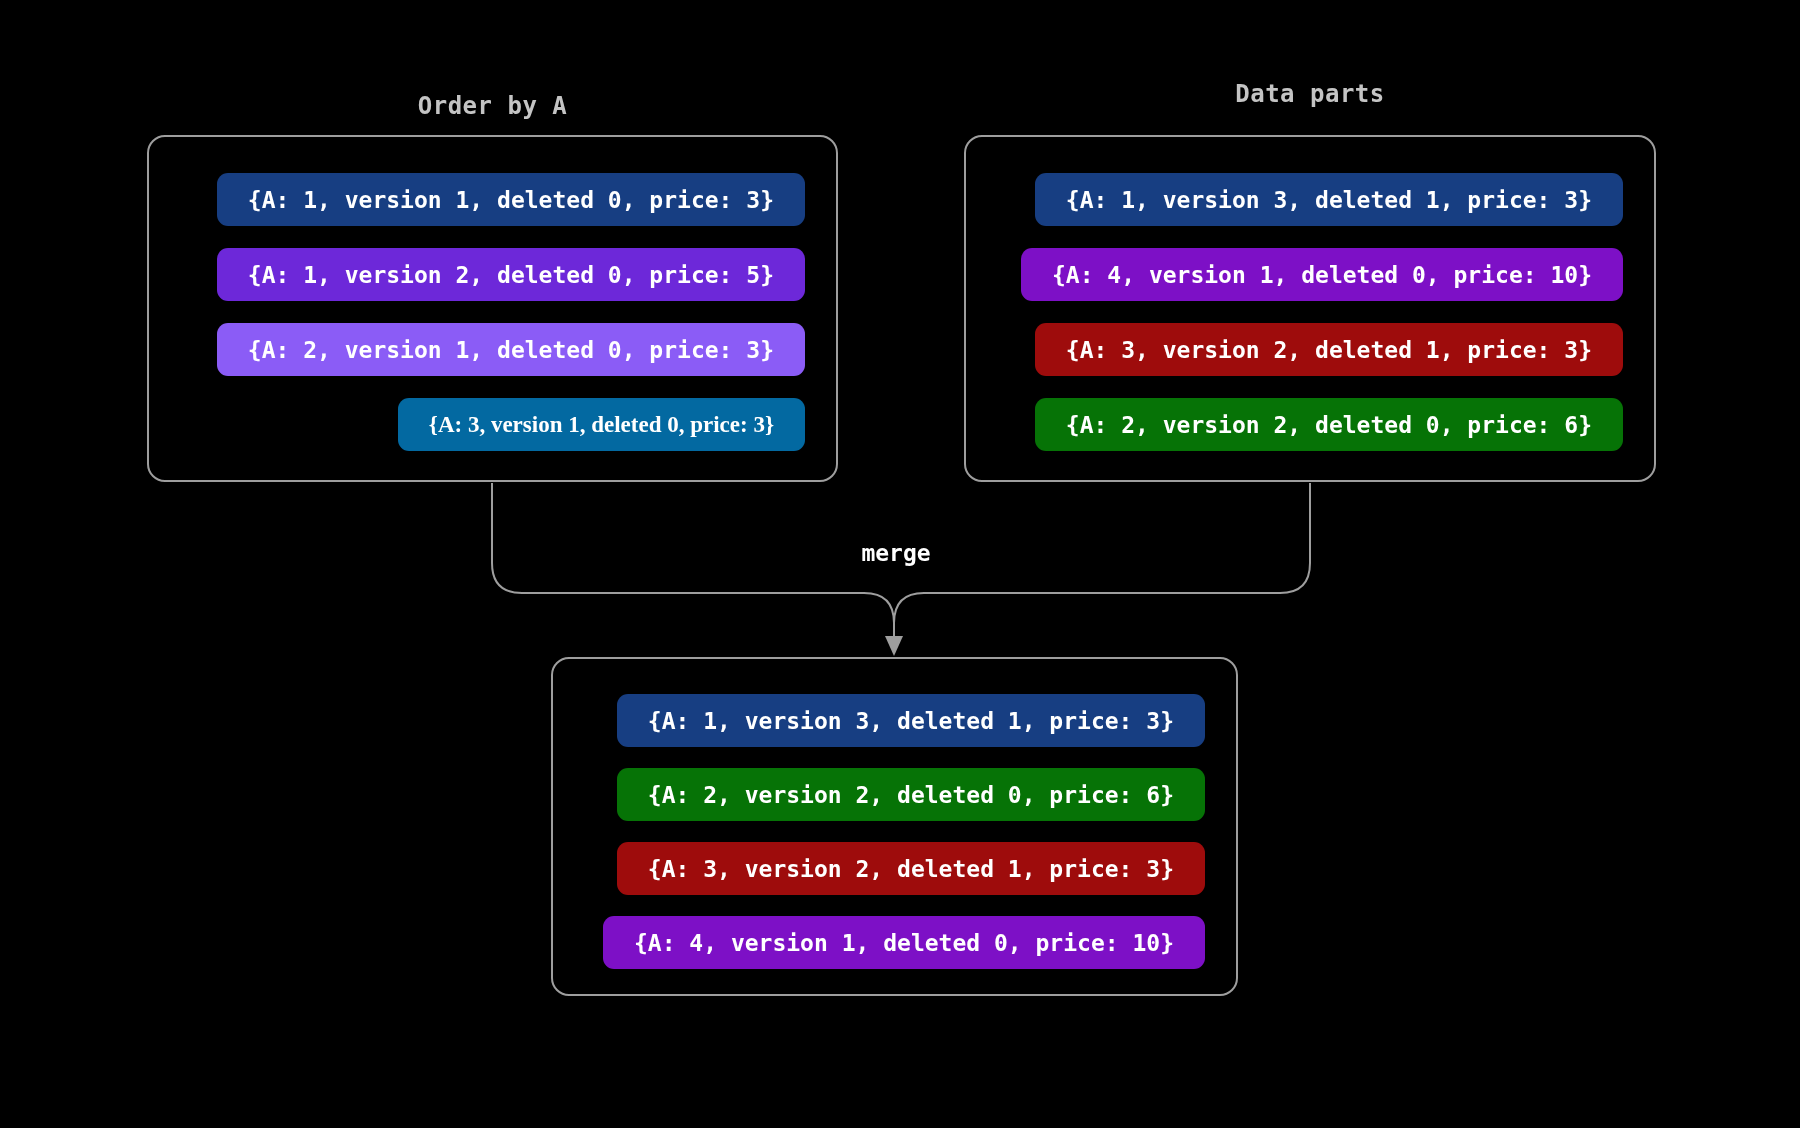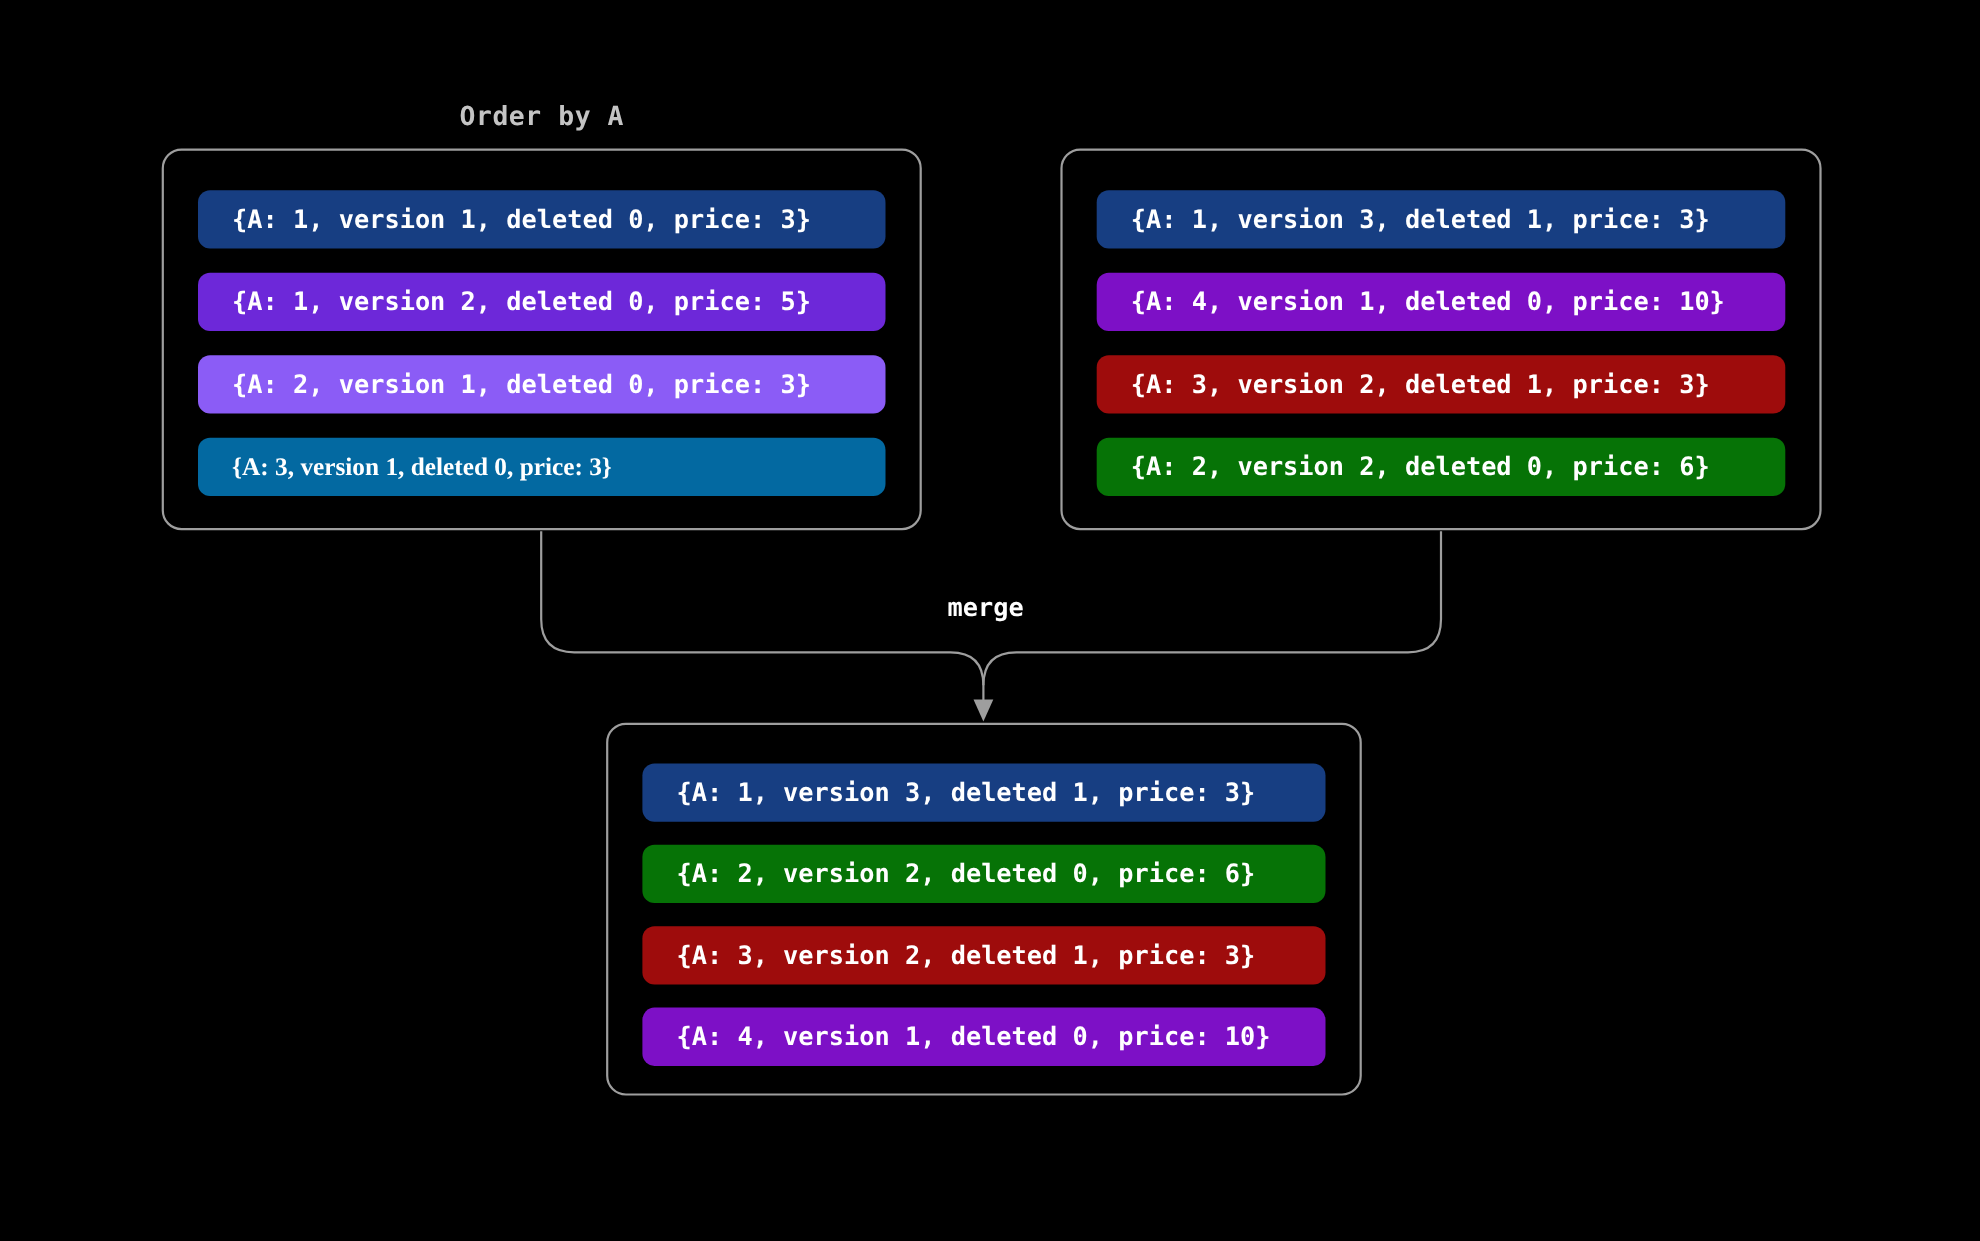--- a/index.html
+++ b/index.html
@@ -28,20 +28,21 @@
   .box {
     position: absolute;
     border: 2px solid #9E9E9E;
     border-radius: 18px;
     box-sizing: border-box;
     display: flex;
     flex-direction: column;
     gap: 22px;
     padding: 36px 31px 31px 31px;
     background: #000000;
+    align-items: flex-end;
   }
   .box.bottom {
     gap: 21px;
     padding: 35px 31px 28px 31px;
   }
   .row {
     height: 53px;
     flex: 0 0 53px;
     border-radius: 11px;
     color: #FFFFFF;
@@ -72,20 +73,21 @@
     font-weight: 700;
   }
 </style>
 </head>
 <body>
 
 <div class="stage">
 
   <div class="panel-title" style="left:147px; top:80px; width:691px;margin-top:12px;">Order by A</div>
 
+  <div class="panel-title" style="left:964px; top:80px; width:692px;">Data parts</div>
 
   <div class="box" style="left:147px; top:135px; width:691px; height:347px;">
       <div class="row" style="background: rgb(23, 62, 130); color: rgb(255, 255, 255);">{A: 1, version 1, deleted 0, price: 3}</div>
       <div class="row" style="background: #6d28d9; color: rgb(255, 255, 255);">{A: 1, version 2, deleted 0, price: 5}</div>
       <div class="row" style="background: #8b5cf6; color: rgb(255, 255, 255);">{A: 2, version 1, deleted 0, price: 3}</div>
       <div class="row" style="background: #0369a1; color: rgb(255, 255, 255); font-family: Liberation Serif, serif;">{A: 3, version 1, deleted 0, price: 3}</div>
     </div>
 
   <div class="box" style="left:964px; top:135px; width:692px; height:347px;">
       <div class="row" style="background: rgb(23, 62, 130); color: rgb(255, 255, 255);">{A: 1, version 3, deleted 1, price: 3}</div>

